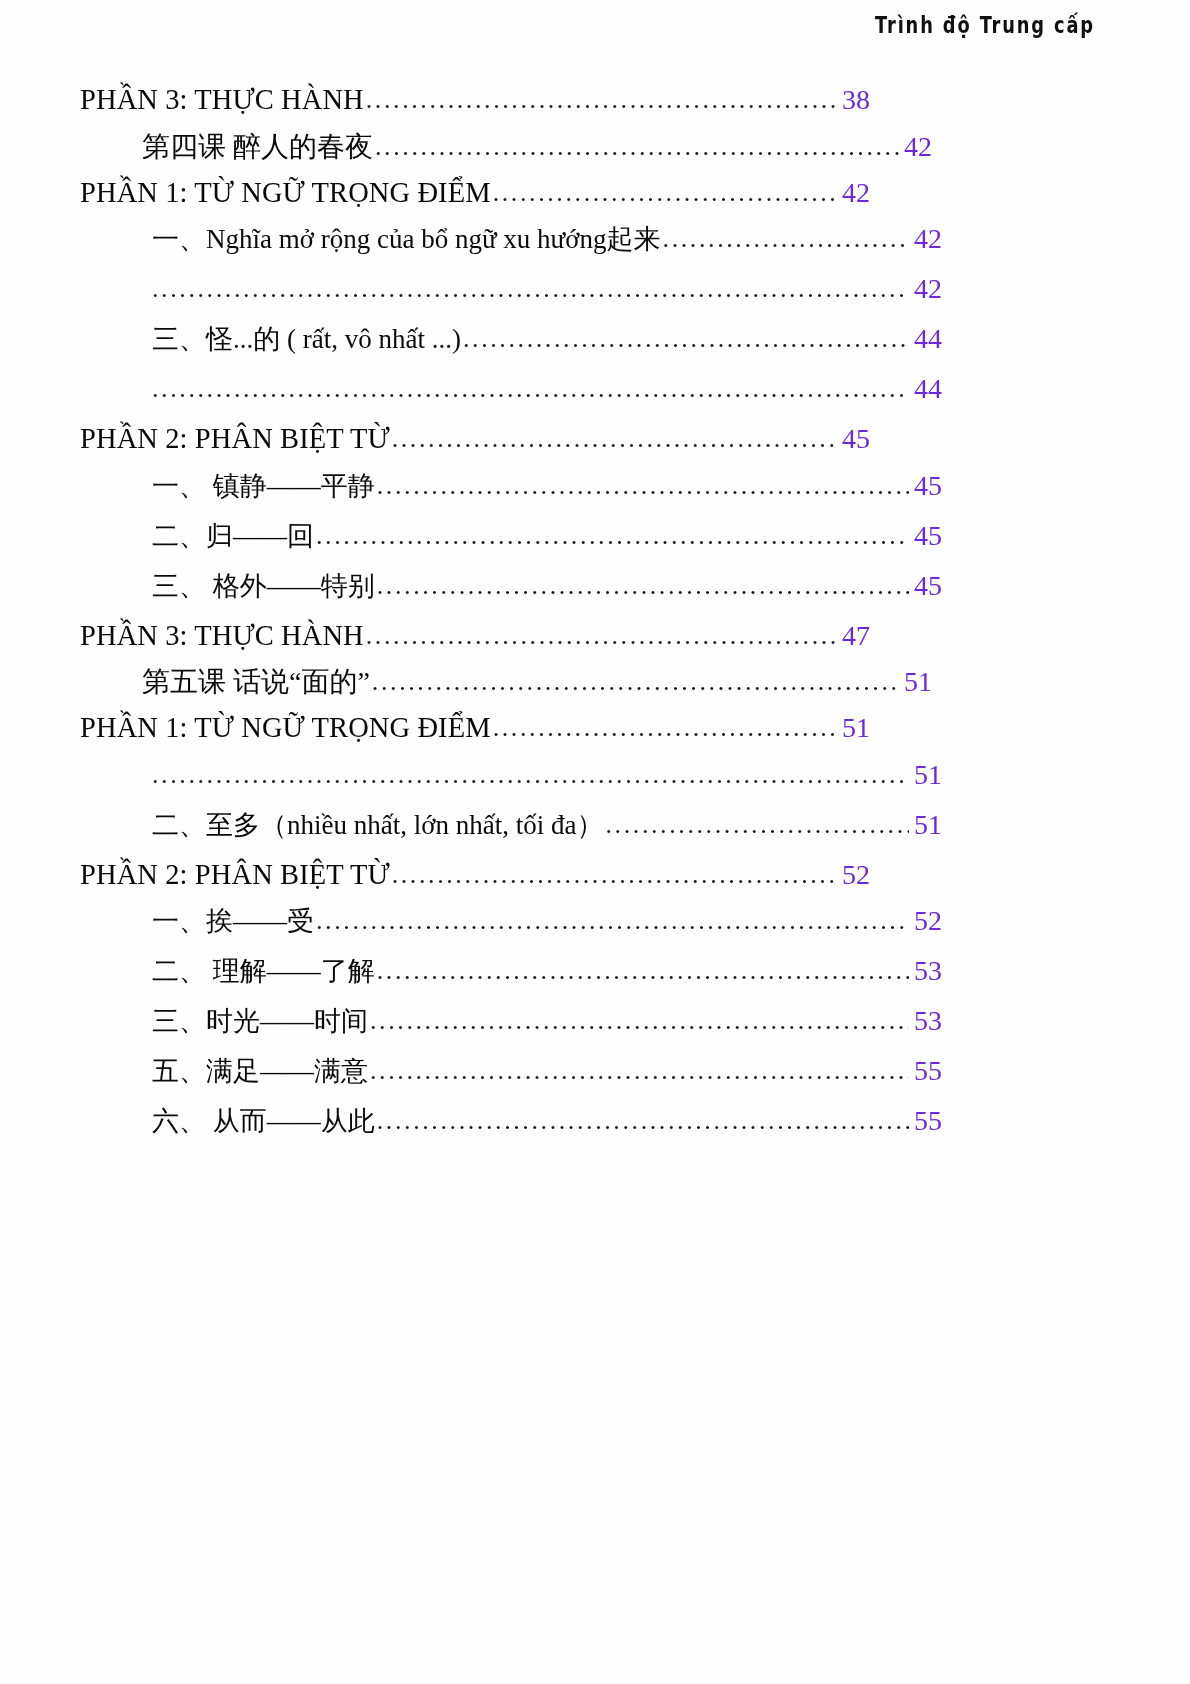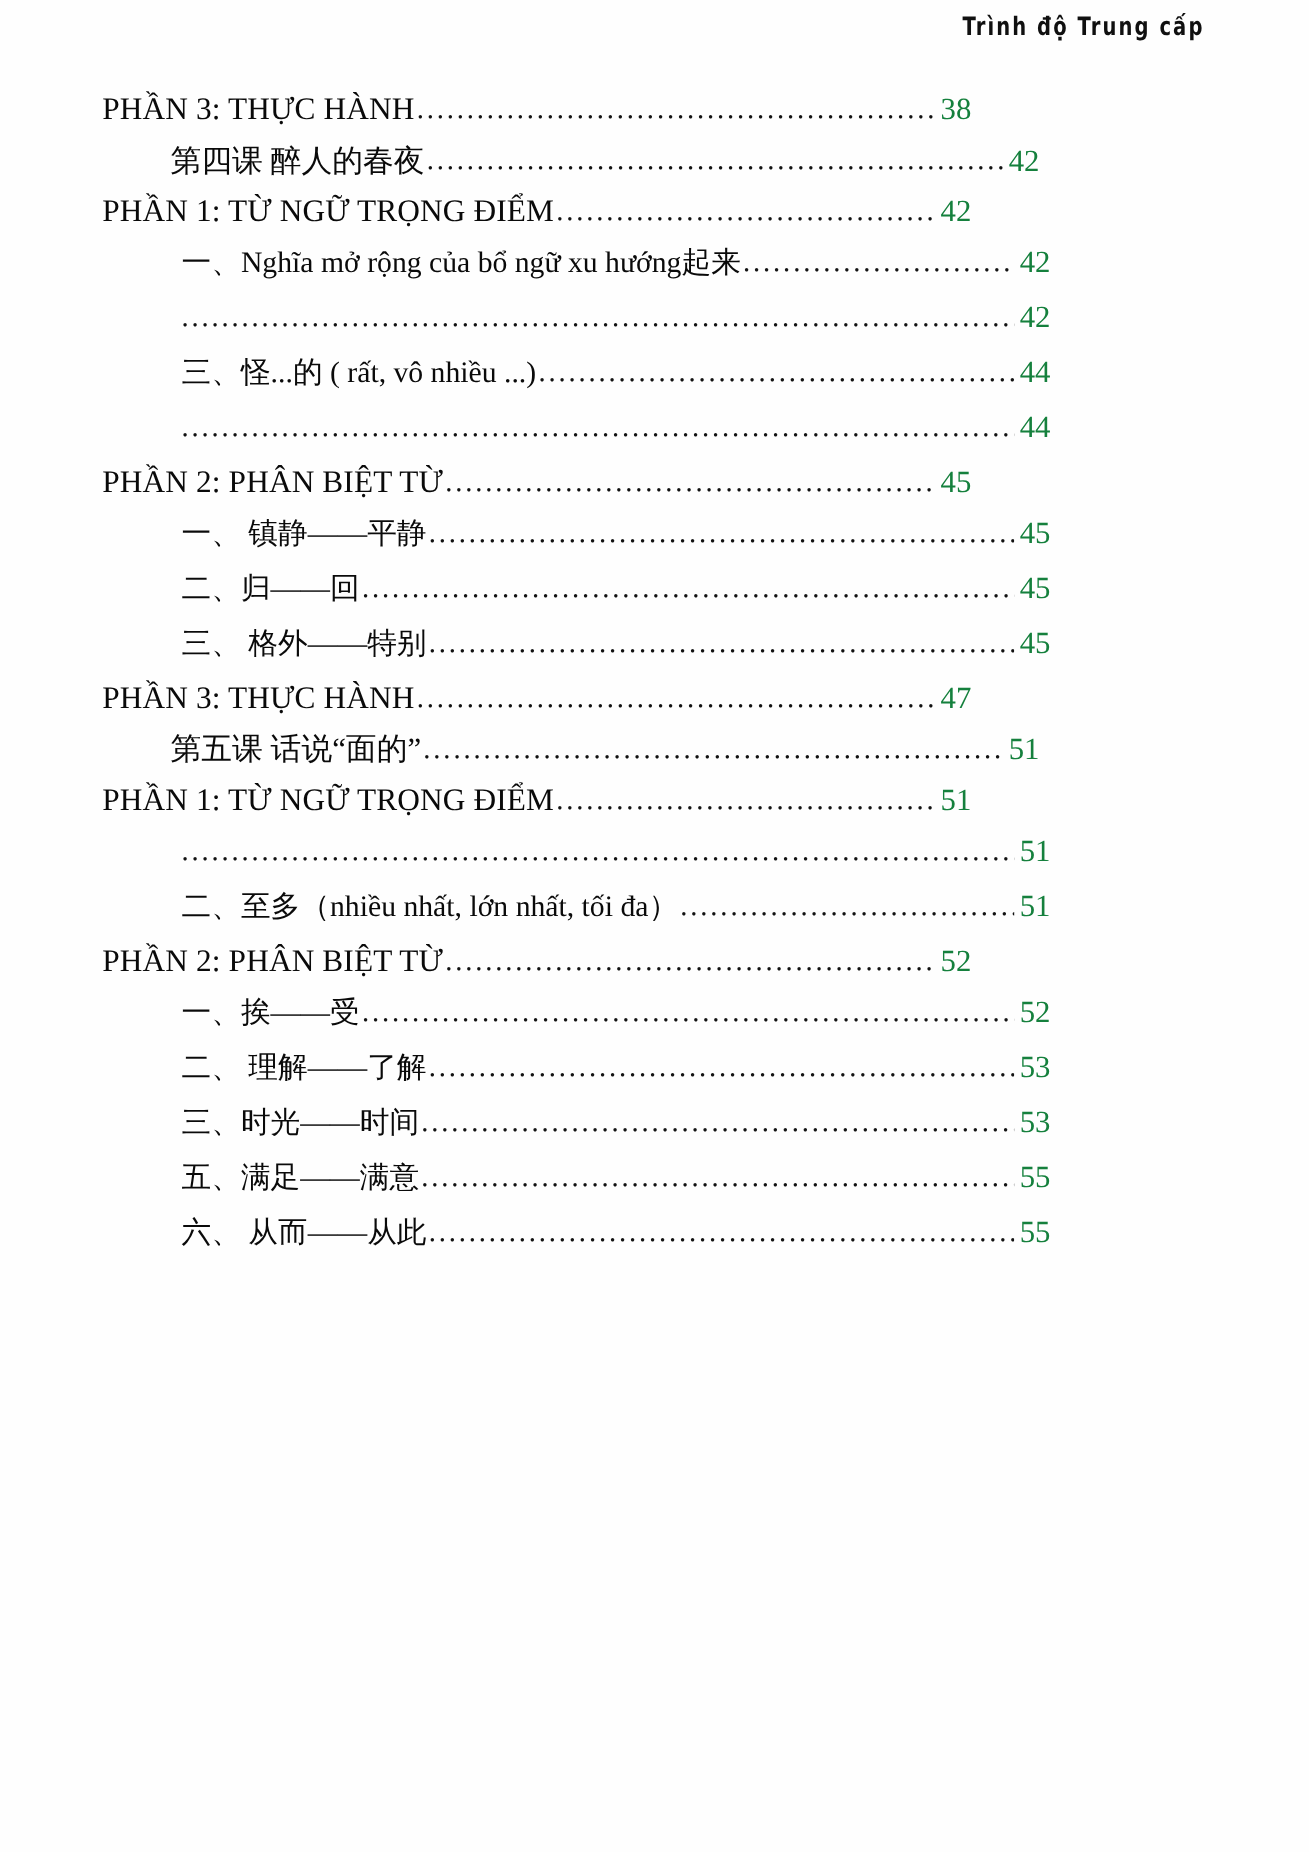--- a/index.html
+++ b/index.html
@@ -36,21 +36,21 @@
     letter-spacing: 2.2px;
     color: #101010;
     transform: scaleX(0.86);
     transform-origin: right center;
   }
 
   
   .toc {
     position: absolute;
     top: 86px;
-    left: 93px;
+    left: 80px;
     width: 790px;
   }
 
   .toc-row {
     display: flex;
     align-items: baseline;
     width: 100%;
     font-size: 27px;
     line-height: 1.0;
     margin-bottom: 16px;
@@ -99,21 +99,21 @@
   }
   .leader::before {
     content: "........................................................................................................................................................";
   }
 
   .pageno {
     flex: 0 0 auto;
     padding-left: 5px;
     font-size: 28px;
     text-align: right;
-    color: #15803d;
+    color: #6d28d9;
   }
 
   
   .overflow-row {
     font-size: 28px;
     padding-left: 0;
     margin-top: -6px;
     margin-bottom: 26px;
     line-height: 1.0;
   }
@@ -144,21 +144,21 @@
       <div class="toc-row lvl-item">
         <span class="label">一、Nghĩa mở rộng của bổ ngữ xu hướng起来</span>
         <span class="leader"></span>
         <span class="pageno">42</span>
       </div>
       <div class="toc-row lvl-item">
         <span class="leader"></span>
         <span class="pageno">42</span>
       </div>
       <div class="toc-row lvl-item">
-        <span class="label">三、怪...的 ( rất, vô nhiều ...)</span>
+        <span class="label">三、怪...的 ( rất, vô nhất ...)</span>
         <span class="leader"></span>
         <span class="pageno">44</span>
       </div>
       <div class="toc-row lvl-item">
         <span class="leader"></span>
         <span class="pageno">44</span>
       </div>
       <div class="toc-row lvl-part">
         <span class="label">PHẦN 2: PHÂN BIỆT TỪ</span>
         <span class="leader"></span>

